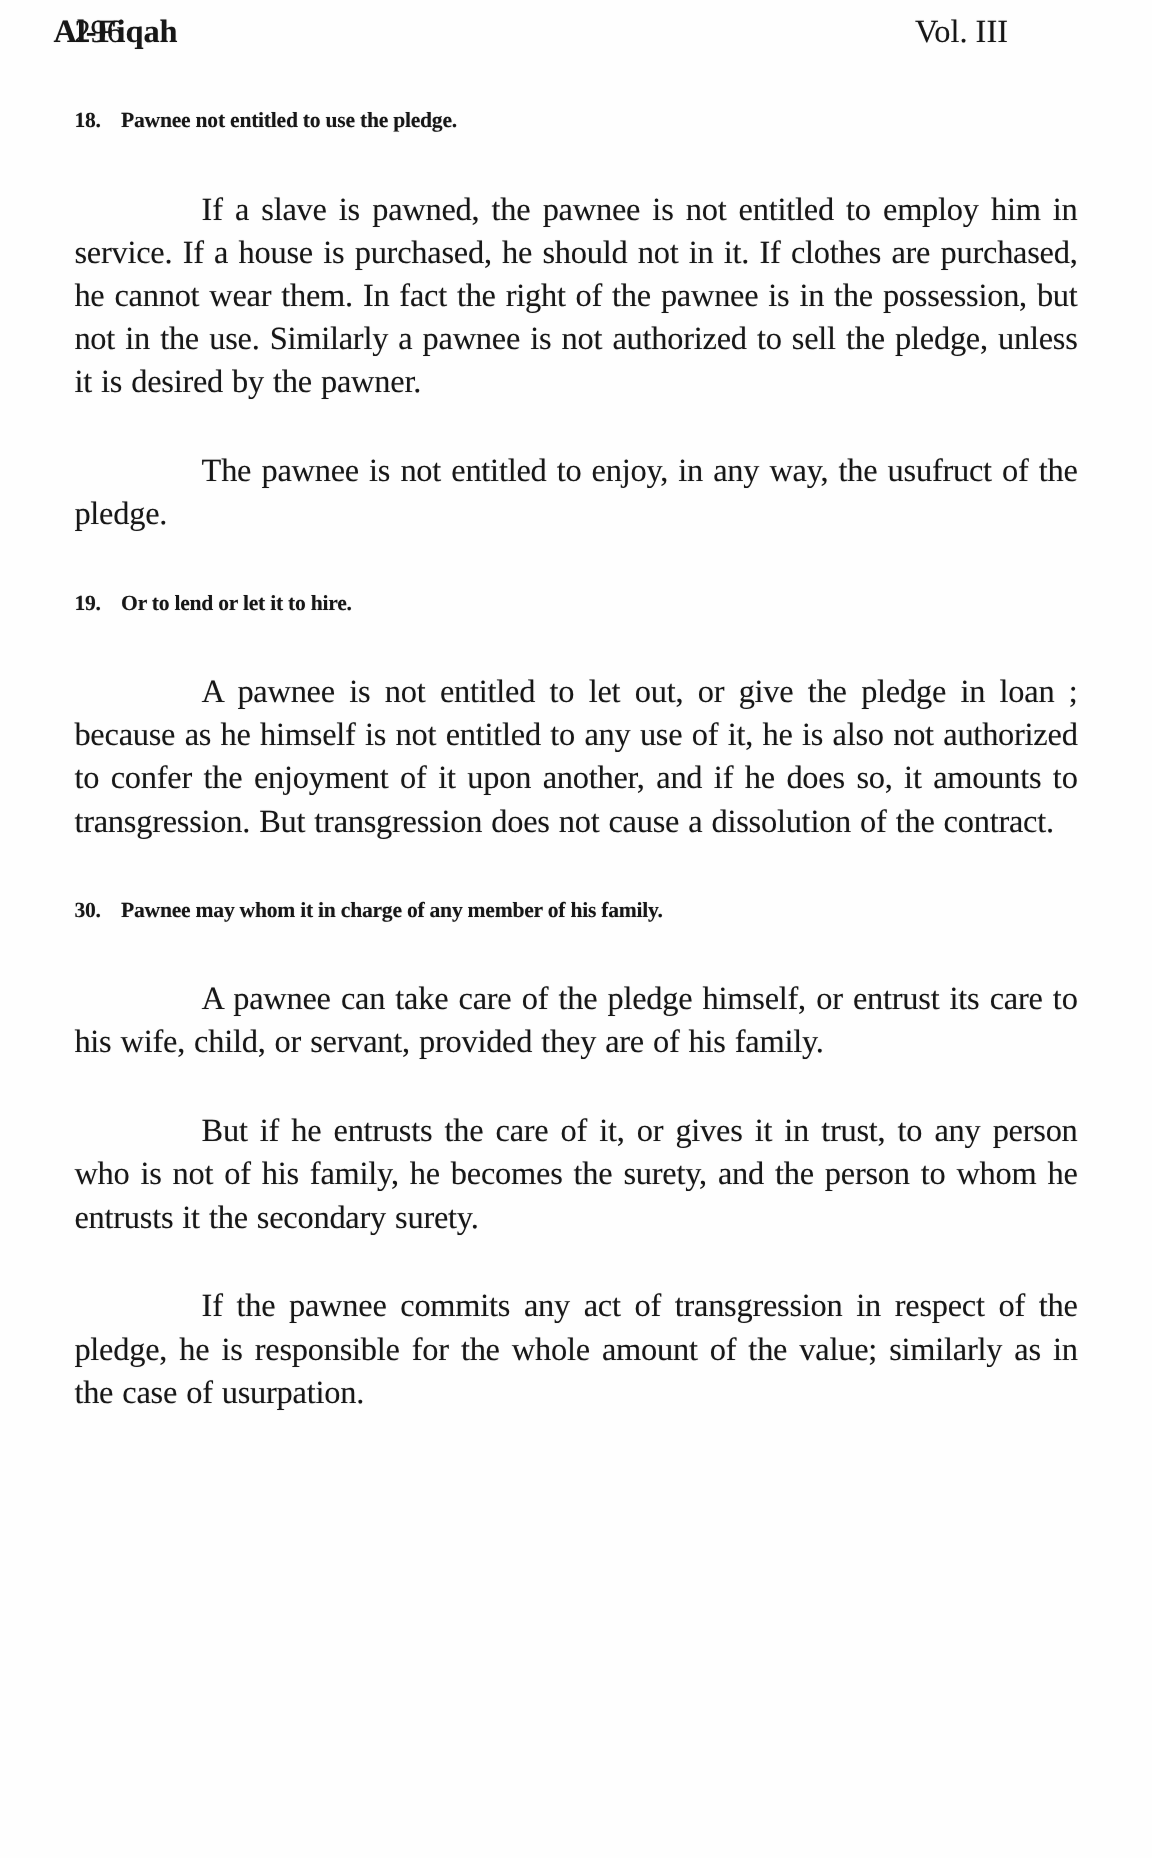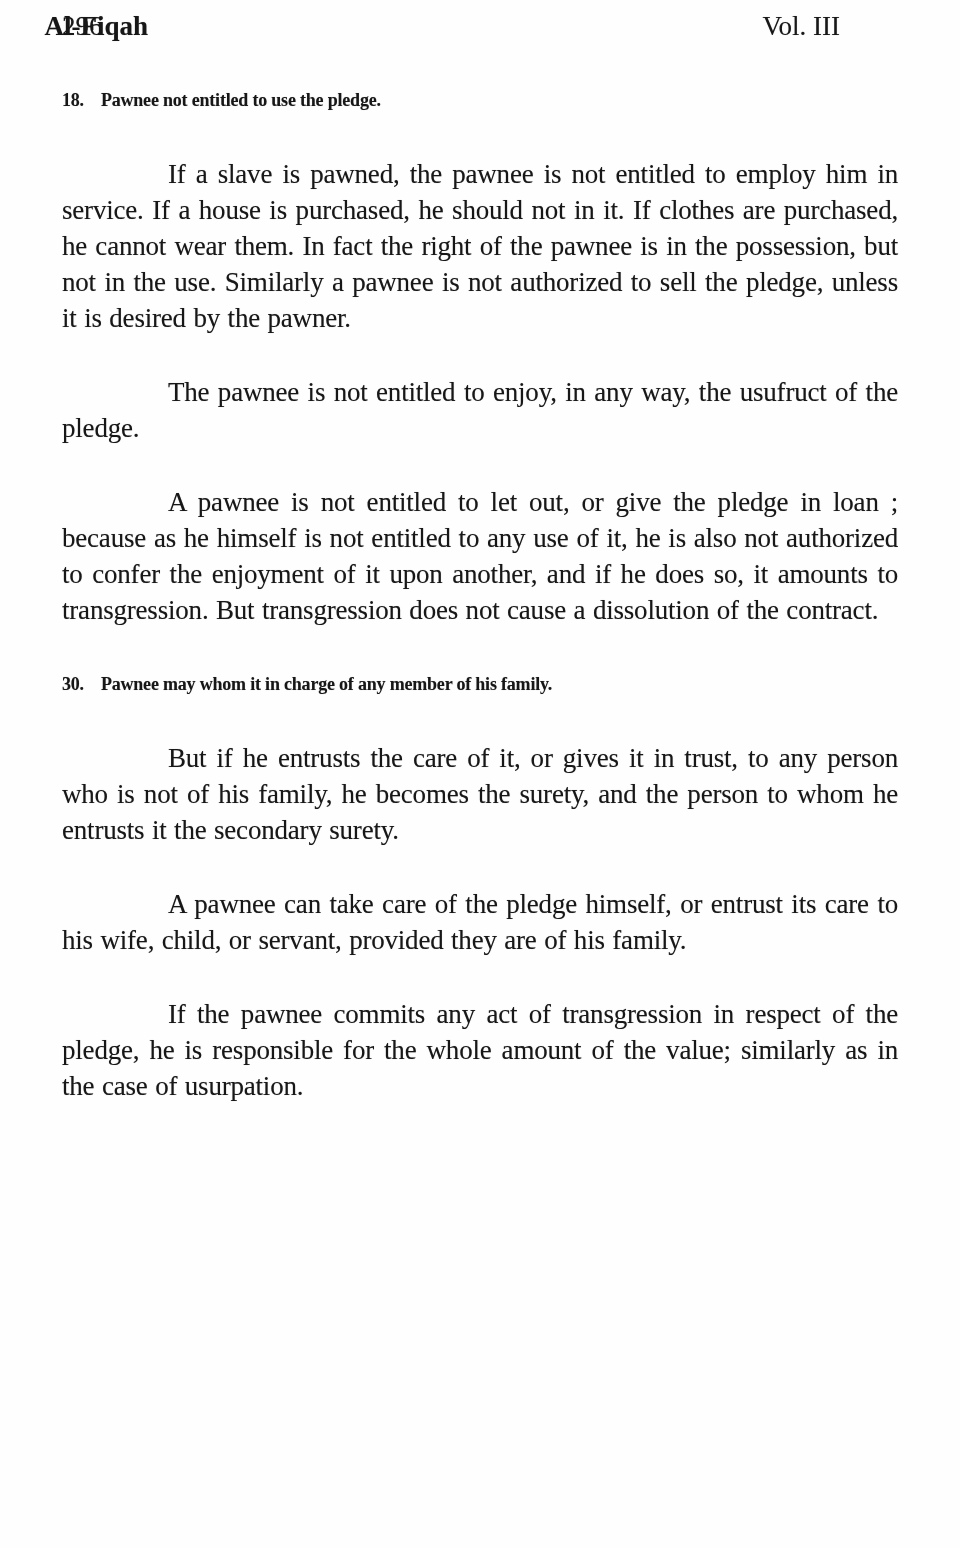--- a/index.html
+++ b/index.html
@@ -69,23 +69,26 @@
     <span class="book-title">Al-Fiqah</span>
     <span class="volume-label">Vol. III</span>
   </div>
 
   <h2 class="section-heading">
     <span class="sec-num">18.</span><span class="sec-title">Pawnee not entitled to use the pledge.</span>
   </h2>
   <p class="para">If a slave is pawned, the pawnee is not entitled to employ him in service. If a house is purchased, he should not in it. If clothes are purchased, he cannot wear them. In fact the right of the pawnee is in the possession, but not in the use. Similarly a pawnee is not authorized to sell the pledge, unless it is desired by the pawner.</p>
   <p class="para">The pawnee is not entitled to enjoy, in any way, the usufruct of the pledge.</p>
 
+  <h2 class="section-heading">
+    <span class="sec-num">19.</span><span class="sec-title">Or to lend or let it to hire.</span>
+  </h2>
   <p class="para">A pawnee is not entitled to let out, or give the pledge in loan ; because as he himself is not entitled to any use of it, he is also not authorized to confer the enjoyment of it upon another, and if he does so, it amounts to transgression. But transgression does not cause a dissolution of the contract.</p>
 
   <h2 class="section-heading">
     <span class="sec-num">30.</span><span class="sec-title">Pawnee may whom it in charge of any member of his family.</span>
   </h2>
+  <p class="para">A pawnee can take care of the pledge himself, or entrust its care to his wife, child, or servant, provided they are of his family.</p>
   <p class="para">But if he entrusts the care of it, or gives it in trust, to any person who is not of his family, he becomes the surety, and the person to whom he entrusts it the secondary surety.</p>
-  <p class="para">A pawnee can take care of the pledge himself, or entrust its care to his wife, child, or servant, provided they are of his family.</p>
 
   <p class="para">If the pawnee commits any act of transgression in respect of the pledge, he is responsible for the whole amount of the value; similarly as in the case of usurpation.</p>
 
 </div>
 
 </body></html>

